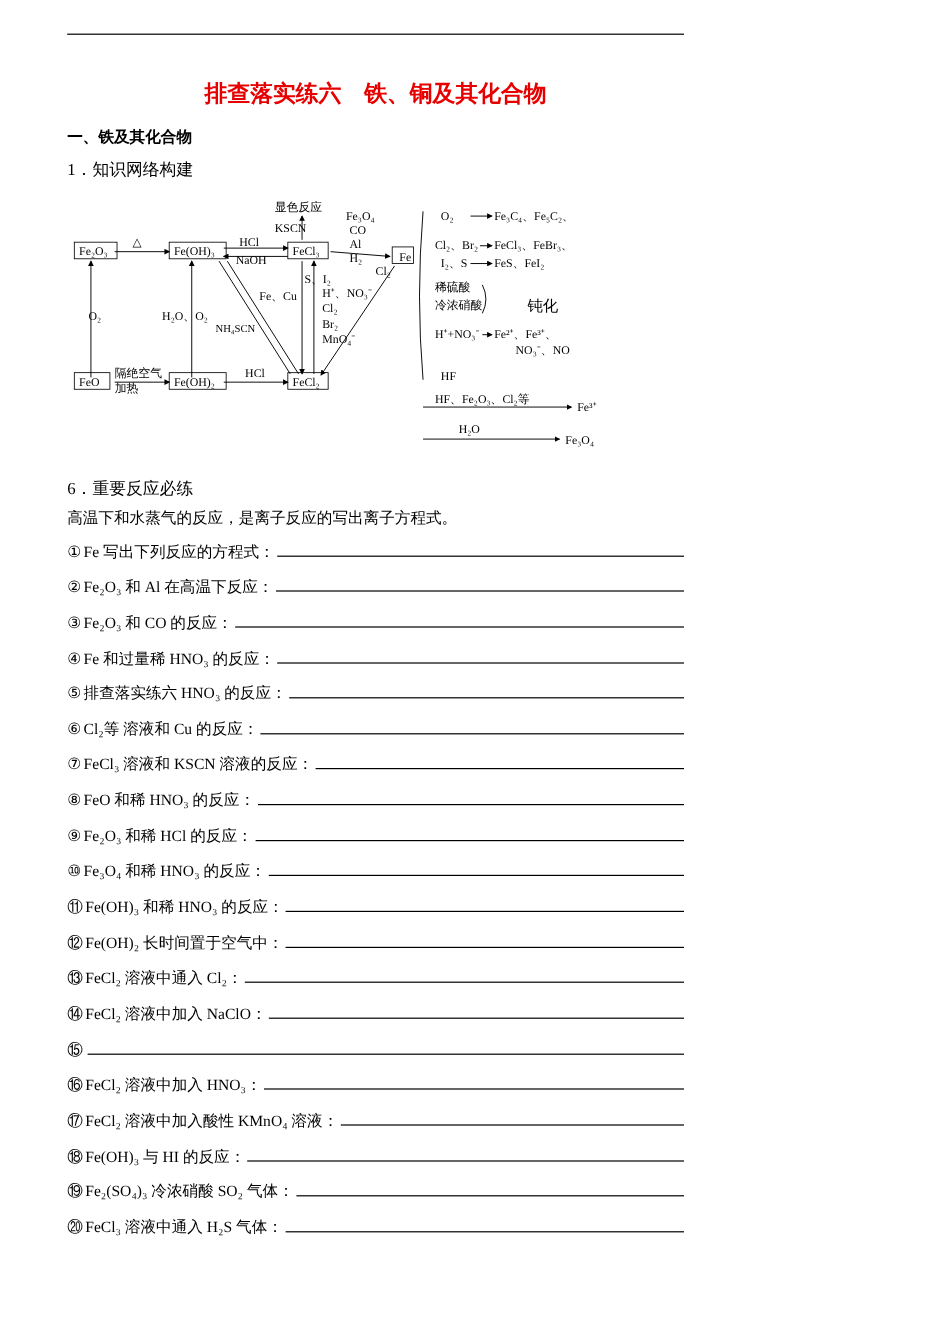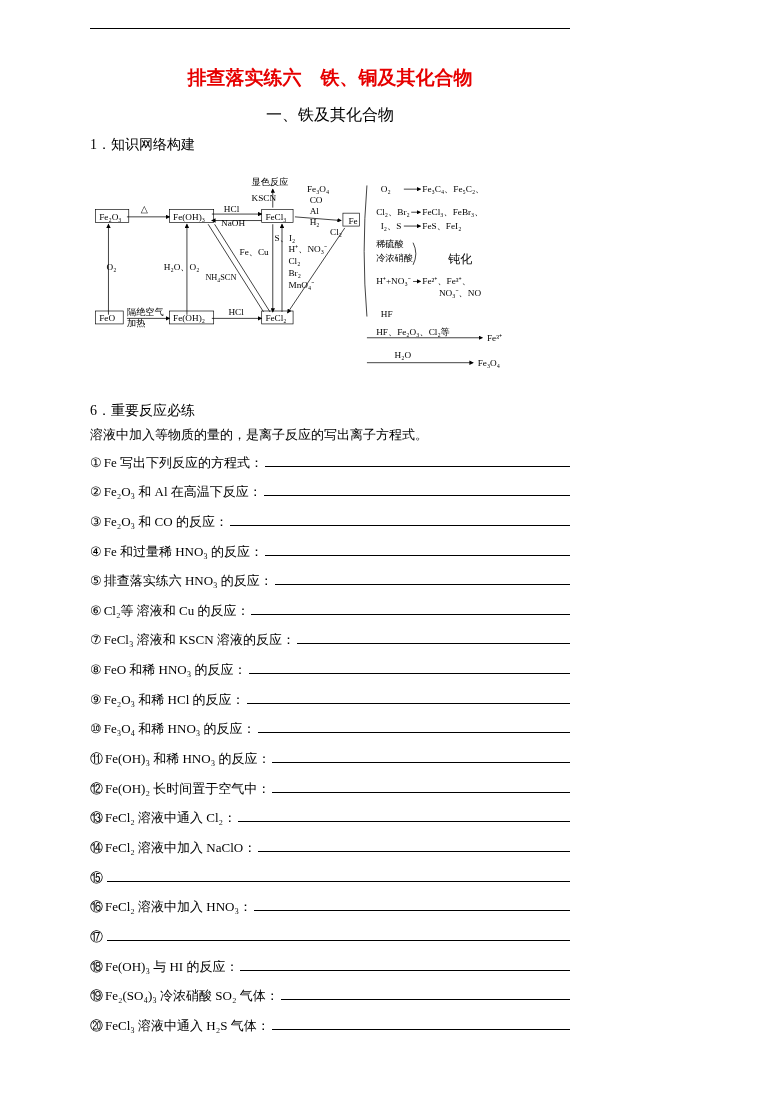--- a/index.html
+++ b/index.html
@@ -5,37 +5,37 @@
   body {
     margin: 0;
     padding: 0;
     background: #fff;
     font-family: "SimSun", "宋体", serif;
     width: 780px;
   }
   .page {
     width: 660px;
     box-sizing: border-box;
-    padding: 20px 90px 40px 90px;
+    padding: 20px 90px 40px 56px;
   }
   .top-rule {
     border-top: 1.5px solid #000;
     margin: 8px 0 36px 0;
   }
   .title {
     text-align: center;
     color: #e60000;
     font-weight: bold;
     font-size: 19px;
     margin-bottom: 14px;
   }
   .subtitle {
-    text-align: center;
-    font-size: 16px;
-    font-weight: normal;
+    text-align: left;
+    font-size: 13px;
+    font-weight: bold;
     margin-bottom: 10px;
   }
   .section-heading {
     font-size: 14px;
     font-weight: normal;
     margin: 10px 0 6px 0;
   }
   .diagram-wrap {
     display: flex;
     justify-content: center;
@@ -201,21 +201,21 @@
         <rect x="86" y="44" width="48" height="14"></rect>
         <rect x="86" y="154" width="48" height="14"></rect>
         <rect x="186" y="44" width="34" height="14"></rect>
         <rect x="186" y="154" width="34" height="14"></rect>
         <rect x="274" y="48" width="18" height="14"></rect>
       </g>
     </svg>
   </div>
 
   <div class="section-heading">6．重要反应必练</div>
-  <div class="intro">溶液中加入等物质的量的，是离子反应的写出离子方程式。</div>
+  <div class="intro">高温下和水蒸气的反应，是离子反应的写出离子方程式。</div>
 
   <div id="qlist">
       <div class="qline">
         <span class="qnum">①</span>
         <span class="qtext">Fe 写出下列反应的方程式：</span>
         <span class="blank"></span>
       </div>
       <div class="qline">
         <span class="qnum">②</span>
         <span class="qtext">Fe₂O₃ 和 Al 在高温下反应：</span>
@@ -285,20 +285,21 @@
         <span class="qnum">⑮</span>
         <span class="blank"></span>
       </div>
       <div class="qline">
         <span class="qnum">⑯</span>
         <span class="qtext">FeCl₂ 溶液中加入 HNO₃：</span>
         <span class="blank"></span>
       </div>
       <div class="qline">
         <span class="qnum">⑰</span>
+        <span class="qtext">FeCl₂ 溶液中加入酸性 KMnO₄ 溶液：</span>
         <span class="blank"></span>
       </div>
       <div class="qline">
         <span class="qnum">⑱</span>
         <span class="qtext">Fe(OH)₃ 与 HI 的反应：</span>
         <span class="blank"></span>
       </div>
       <div class="qline">
         <span class="qnum">⑲</span>
         <span class="qtext">Fe₂(SO₄)₃ 冷浓硝酸 SO₂ 气体：</span>

